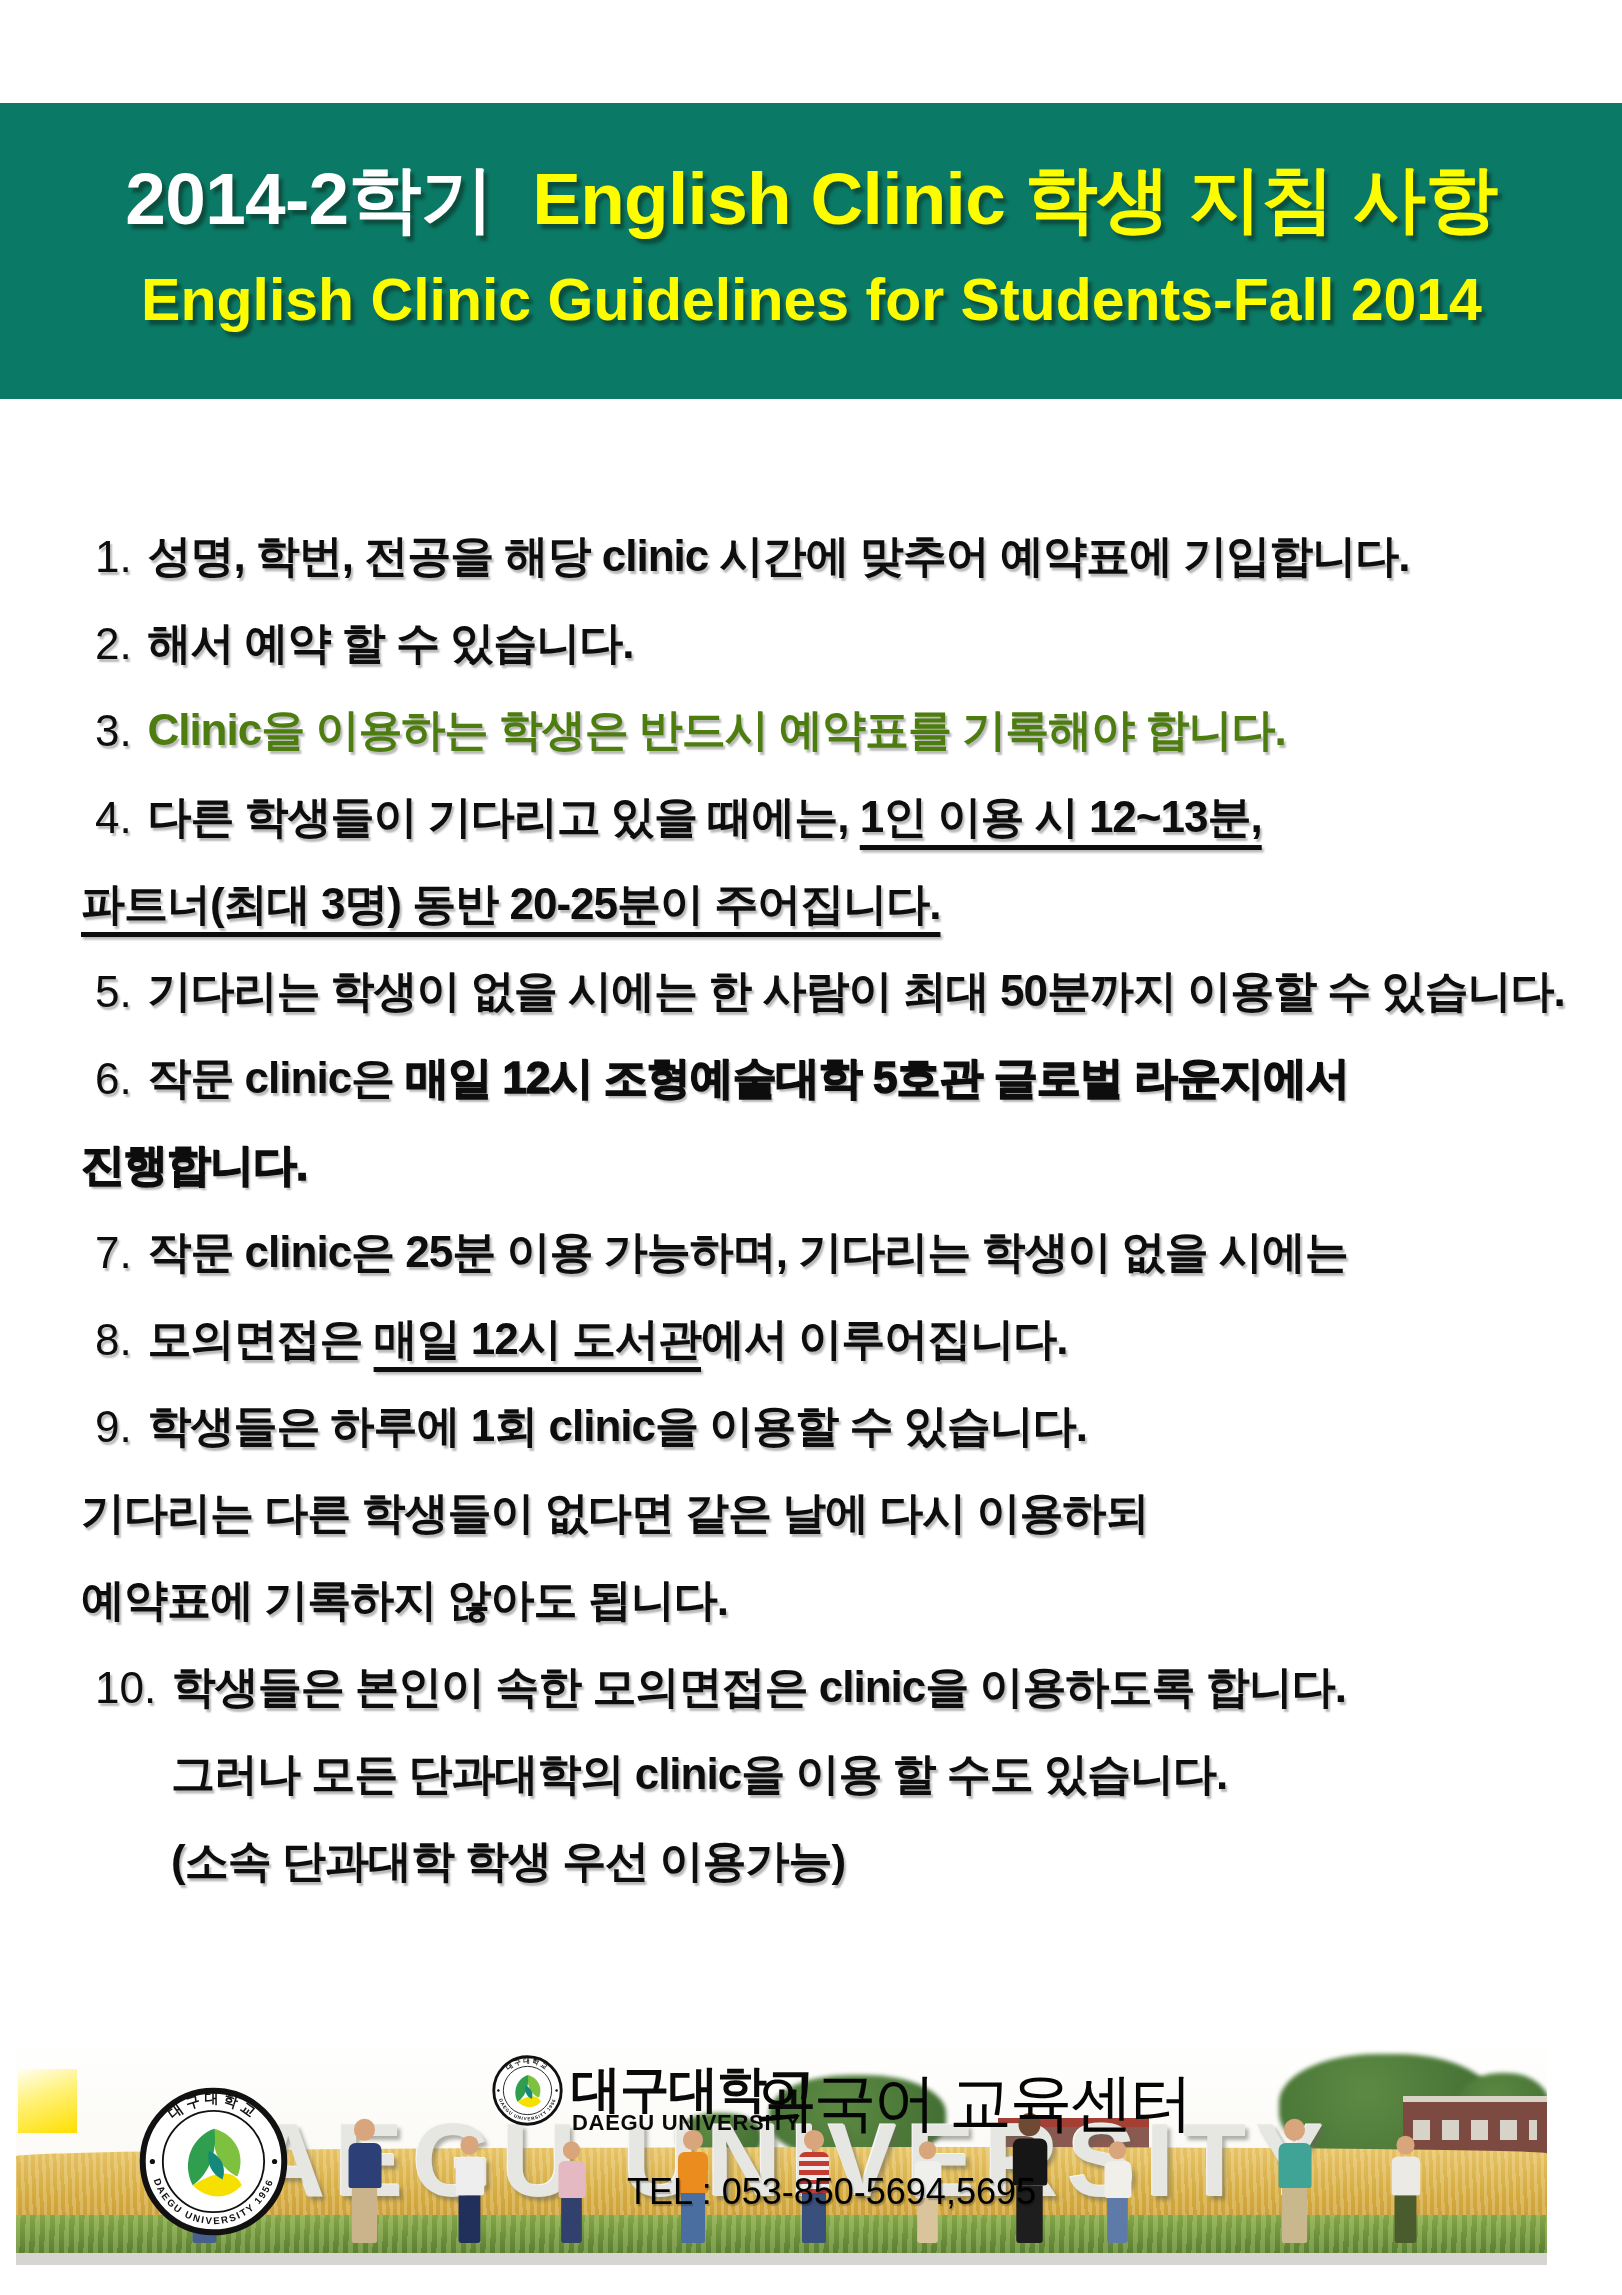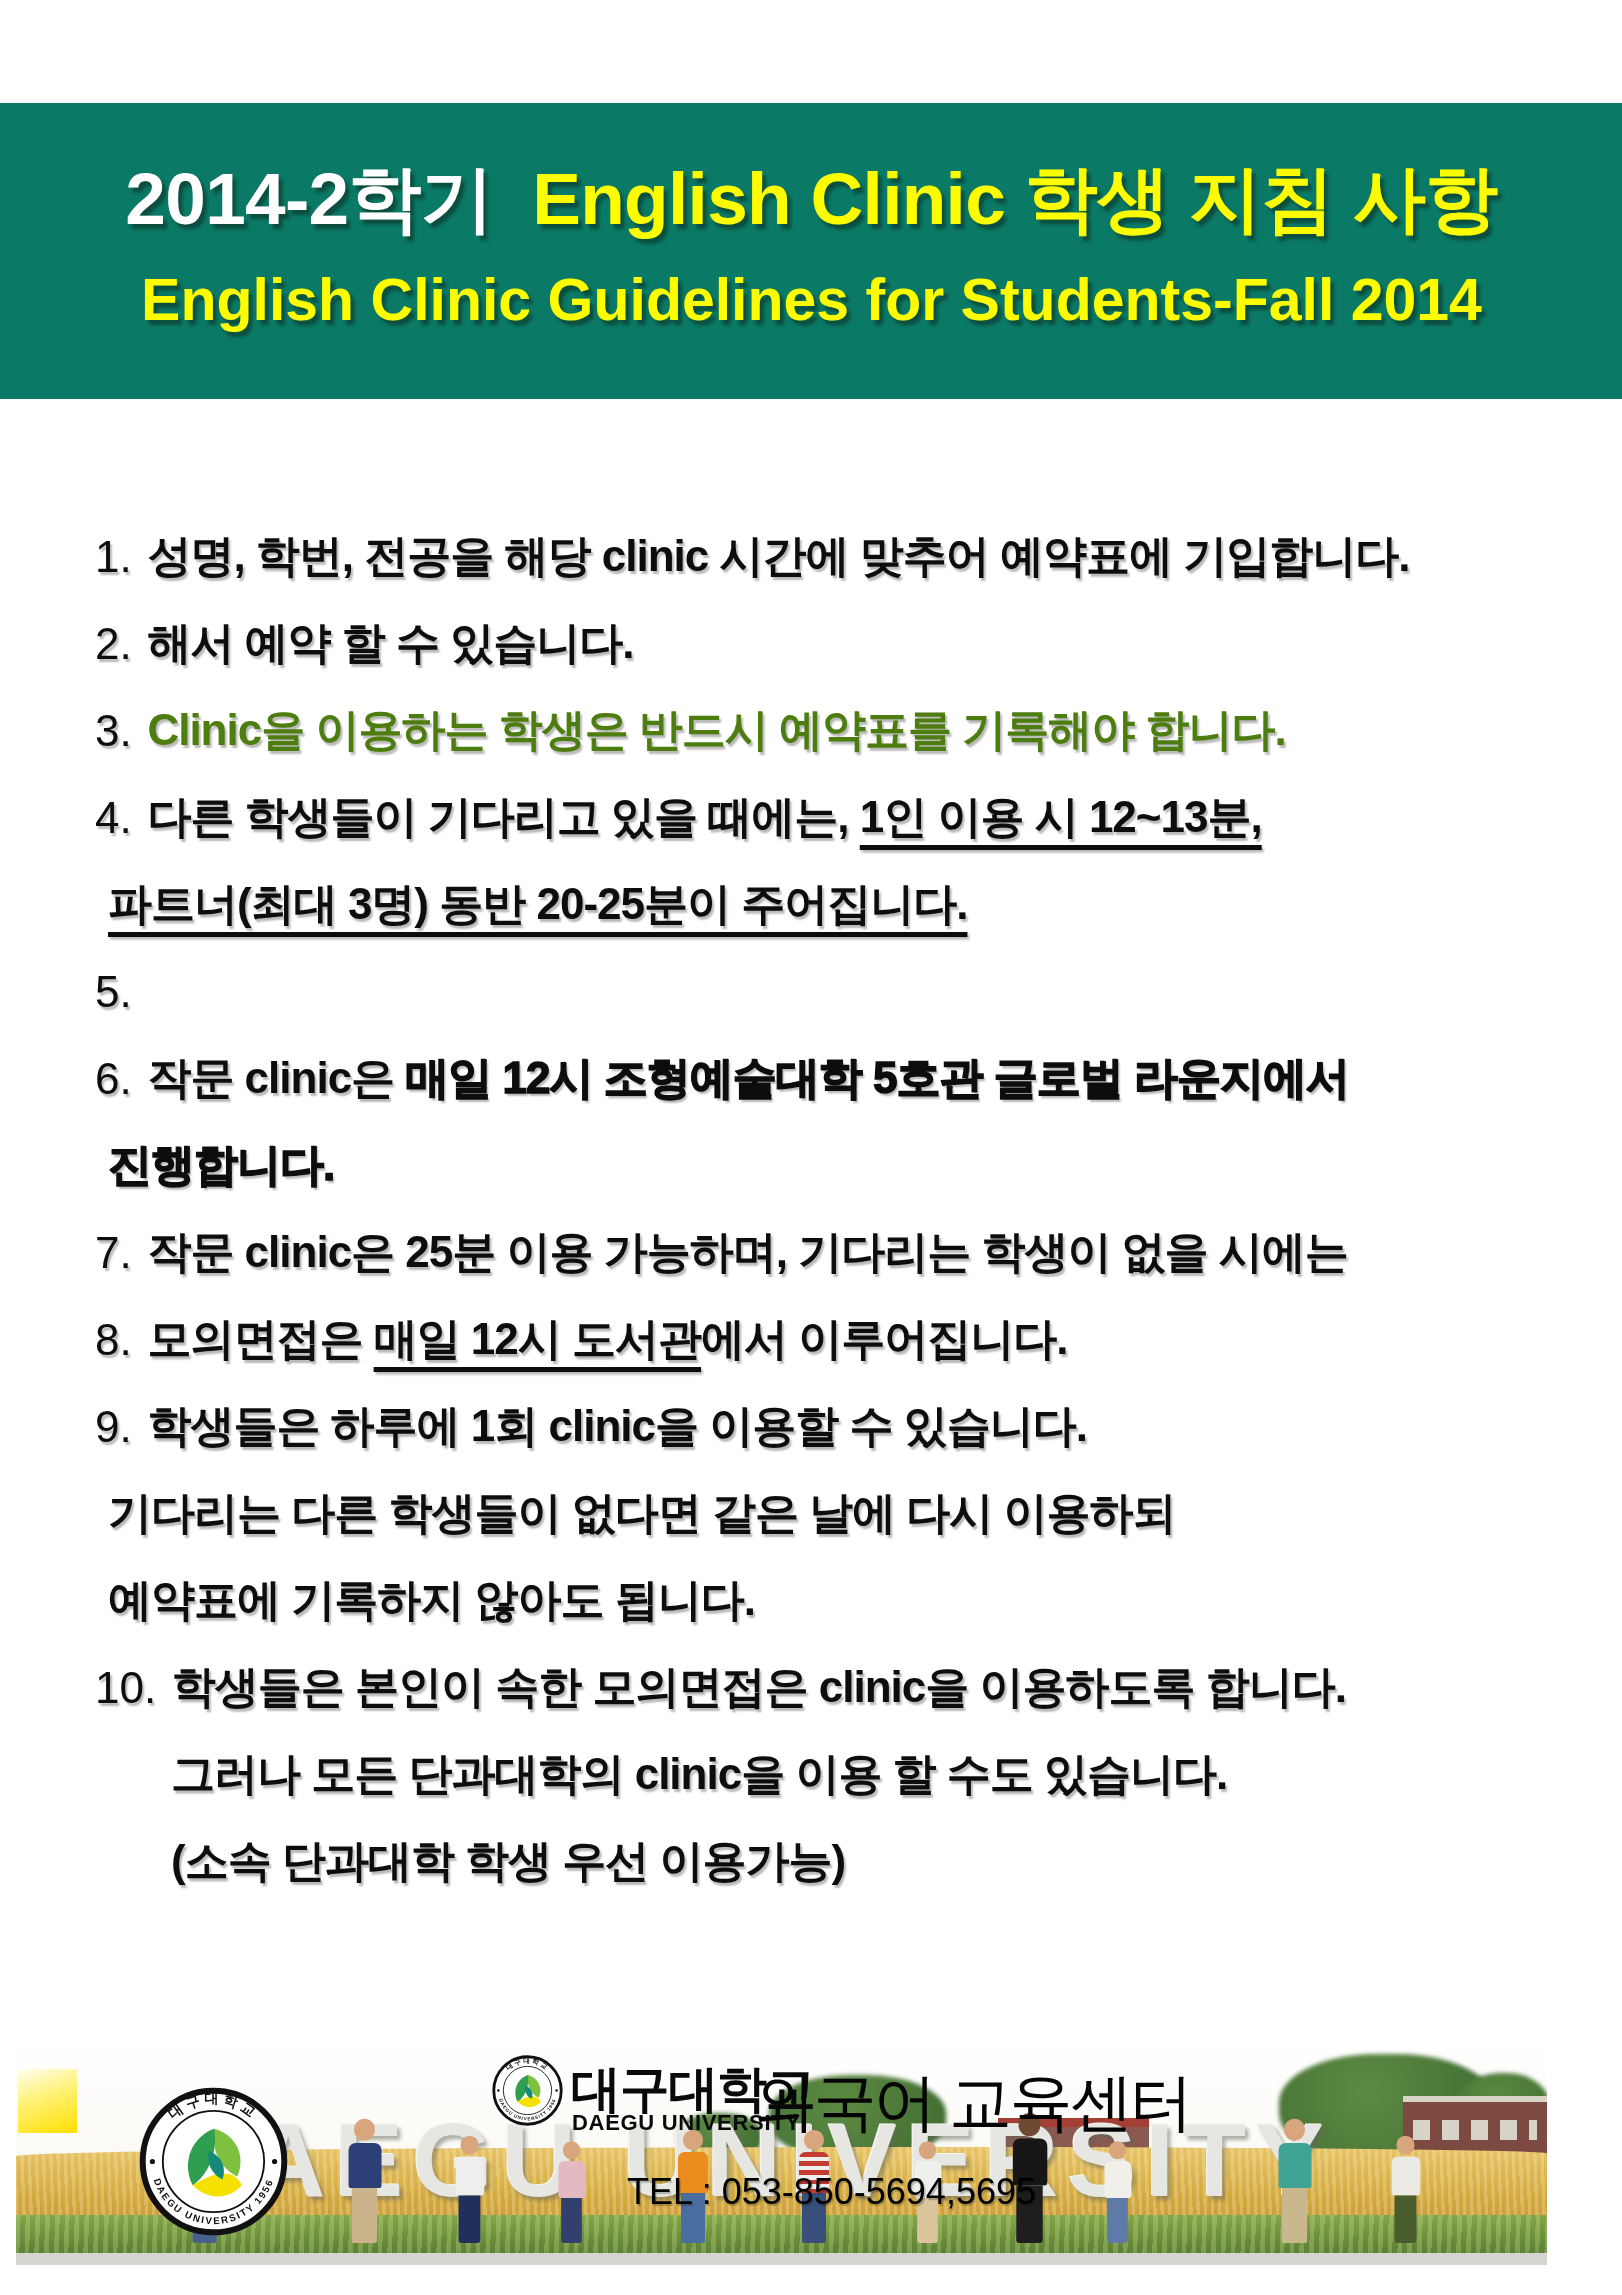--- a/index.html
+++ b/index.html
@@ -19,21 +19,21 @@
   .t2{margin-top:16px;font-size:59px;font-weight:700;color:#fdfd00;white-space:nowrap;
       text-shadow:3.9px 4.6px 3.3px rgba(15,40,30,.55);}
   
   .list{position:absolute;left:0;top:513px;width:1623px;}
   .line{
     height:87px;display:flex;align-items:center;padding-left:95px;
     font-size:44px;font-weight:700;color:#0d0d0d;letter-spacing:-1px;
     white-space:pre;text-shadow:2px 2.6px 2px rgba(0,0,0,0.28);
   }
   .line .num{font-weight:400;margin-right:15.7px;letter-spacing:0;}
-  .line.ind{padding-left:108px;}
+  .line.ind{padding-left:81px;}
   .line.ind2{padding-left:171px;}
   .u{text-decoration:underline;text-decoration-thickness:4.6px;text-underline-offset:13px;}
   .hv{-webkit-text-stroke:1.4px currentColor;}
   .red-line .sg{color:#4d7c0f;}
   
   .photo{
     position:absolute;left:16.4px;top:2034px;width:1531px;height:219px;overflow:hidden;
     background:linear-gradient(#ffffff 0%,#fbfaf6 55%,#f3efe4 70%);
   }
   .tree{position:absolute;border-radius:45%;background:radial-gradient(circle at 40% 35%,#5d8a43,#3f6b31);filter:blur(2px);z-index:1;}
@@ -118,20 +118,21 @@
       <span class="num">4.</span>
       <span class="sg">다른 학생들이 기다리고 있을 때에는, </span>
       <span class="sg u">1인 이용 시 12~13분,</span>
     </div>
     <div class="line ind">
       <span class="sg u">파트너(최대 3명) 동반 20-25분이 주어집니다.</span>
     </div>
 
     <div class="line">
       <span class="num">5.</span>
+      <span class="sg">기다리는 학생이 없을 시에는 한 사람이 최대 50분까지 이용할 수 있습니다.</span>
     </div>
 
     <div class="line">
       <span class="num">6.</span>
       <span class="sg">작문 clinic은 </span>
       <span class="sg hv">매일 12시 조형예술대학 5호관 글로벌 라운지에서</span>
     </div>
     <div class="line ind">
       <span class="sg hv">진행합니다.</span>
     </div>

